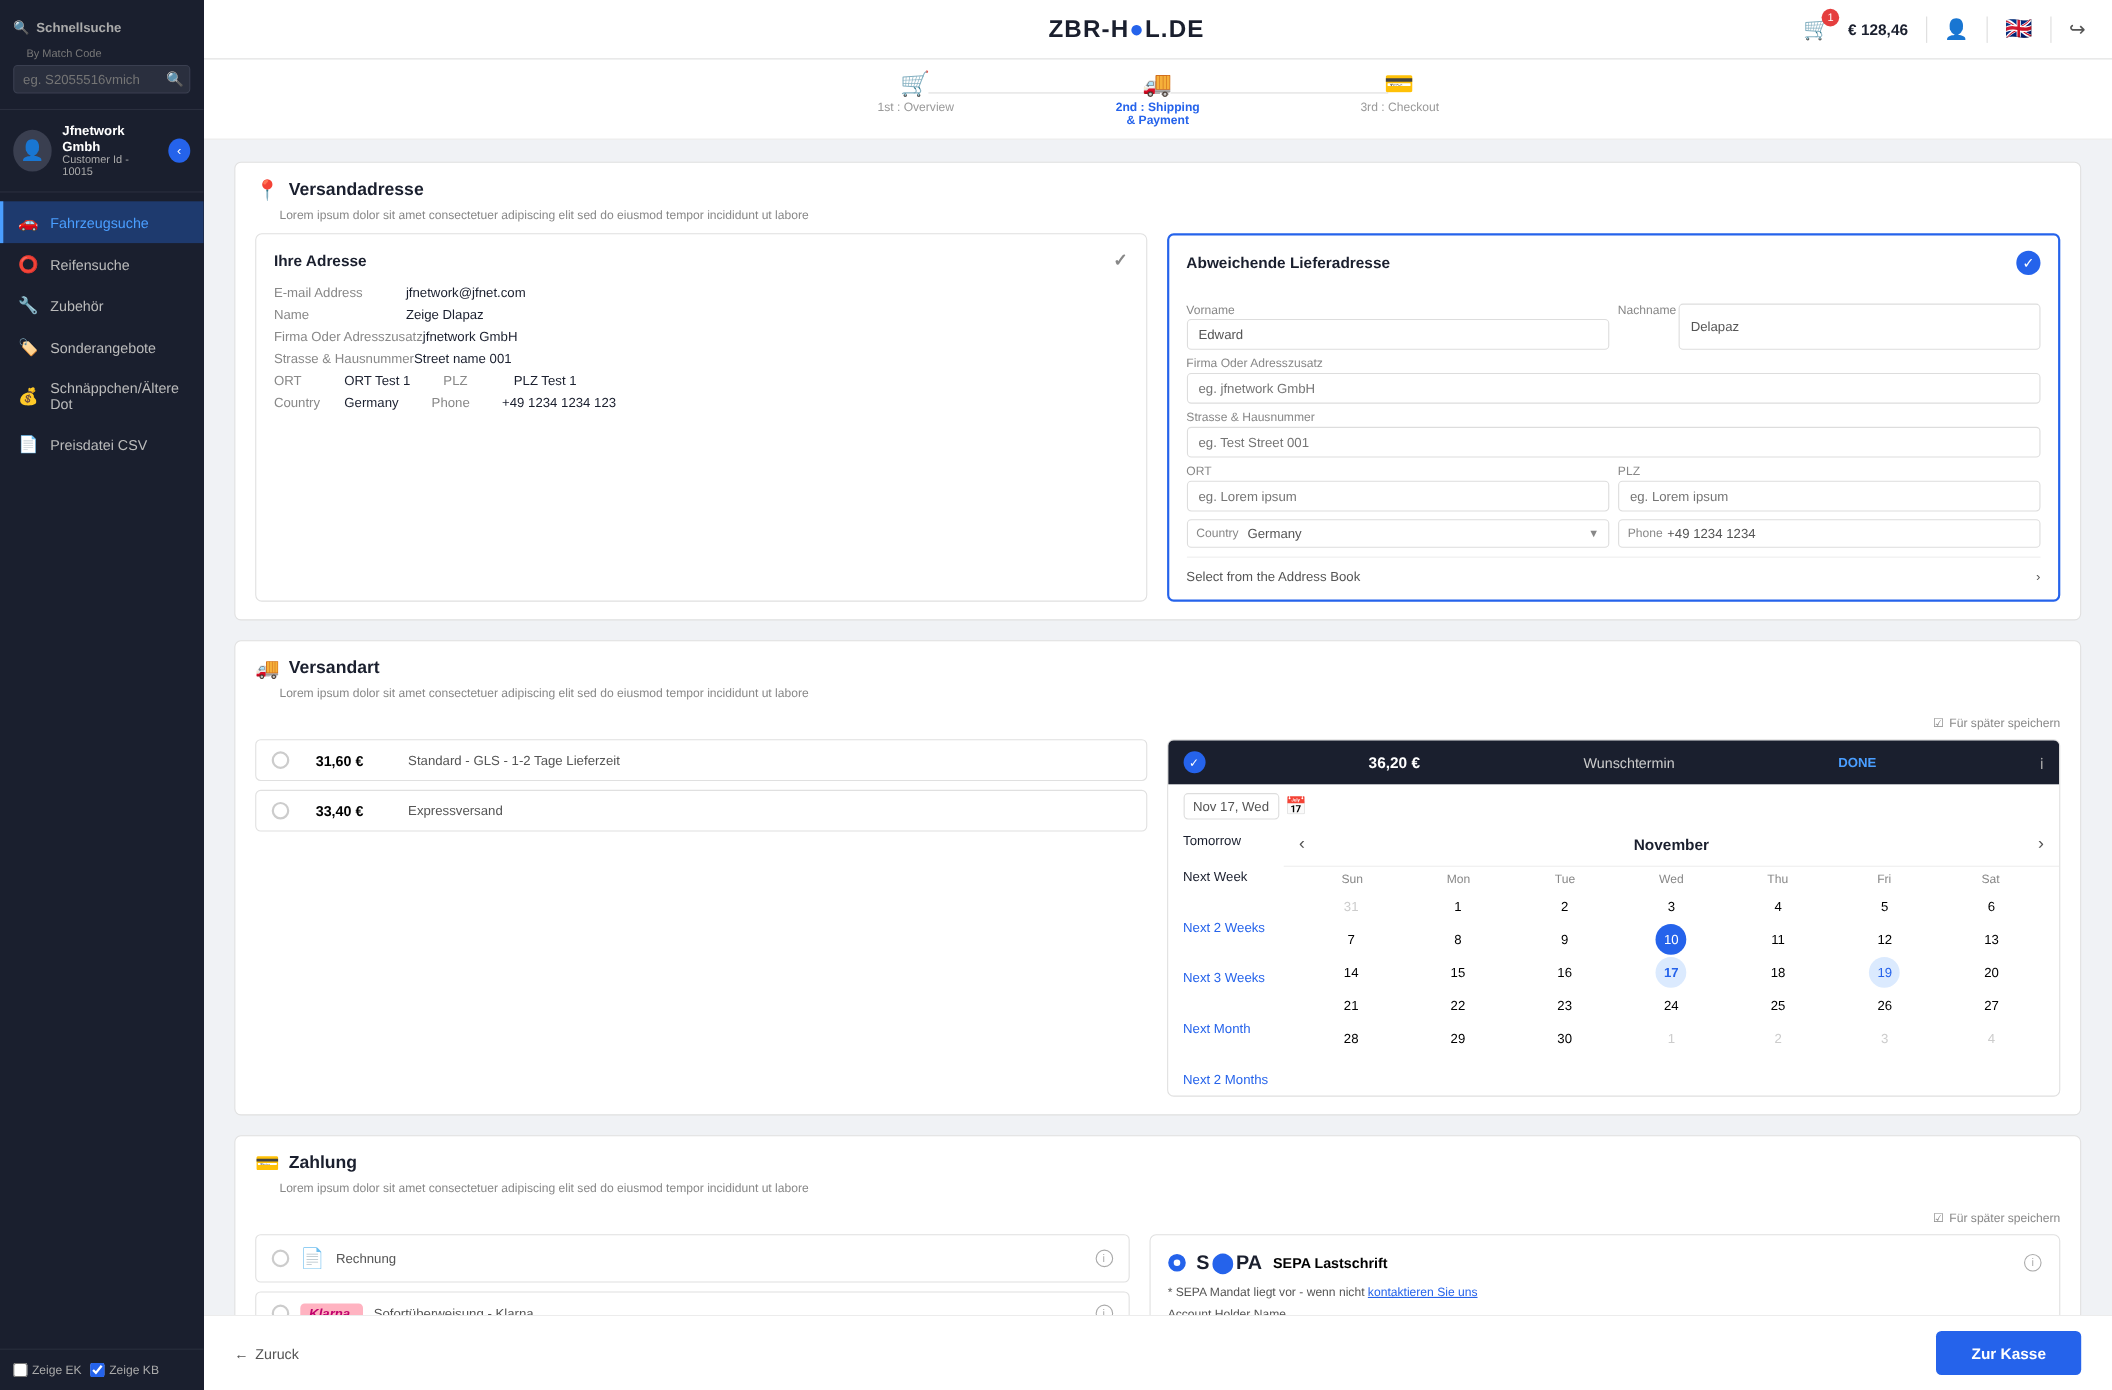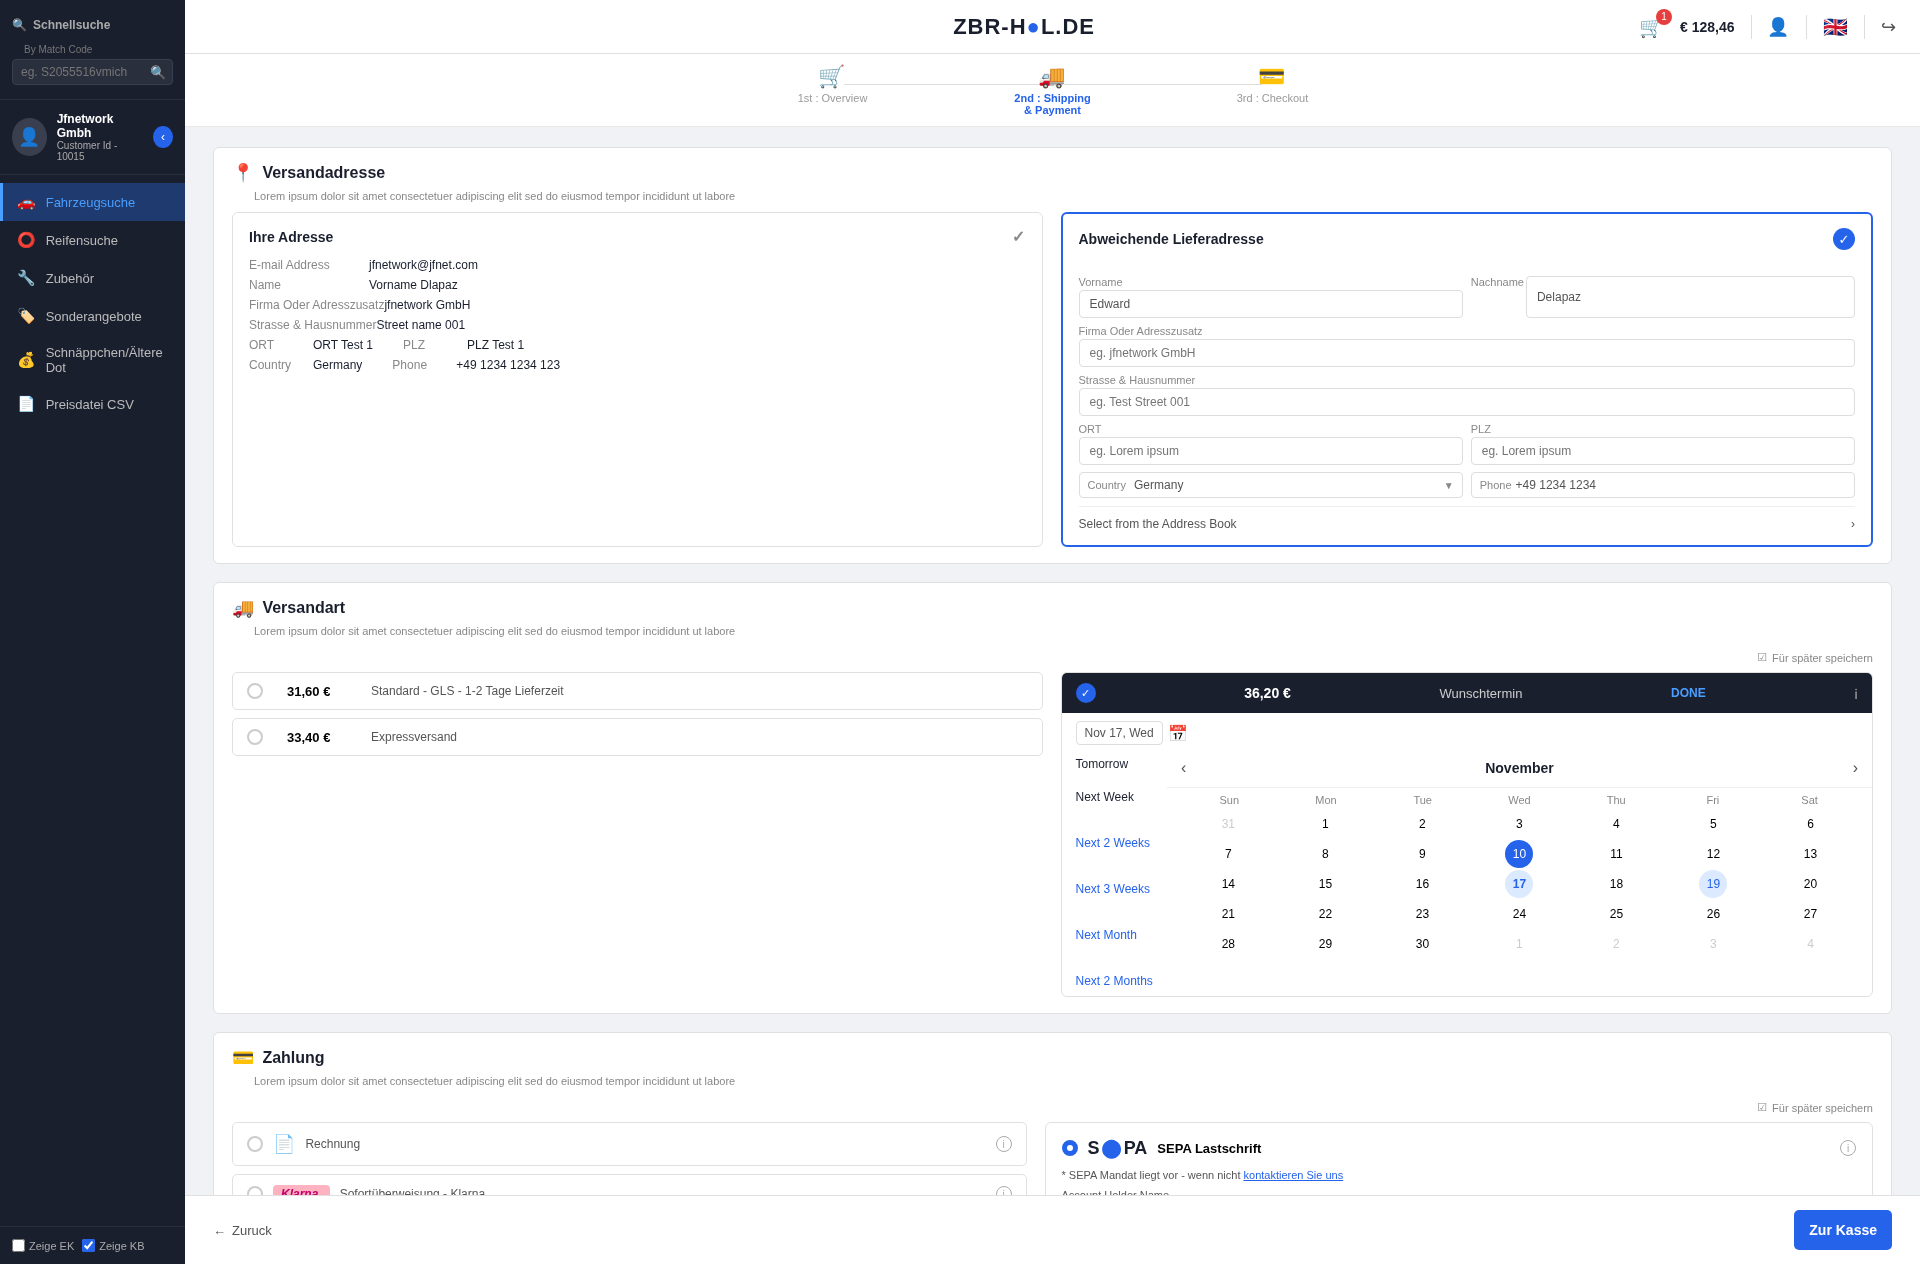--- a/index.html
+++ b/index.html
@@ -520,21 +520,21 @@
     .back-btn {
       display: flex; align-items: center; gap: 6px;
       background: none; border: none;
       font-size: 13px; color: #555; cursor: pointer;
     }
     .checkout-btn {
       background: #2563eb;
       color: #fff;
       border: none;
       border-radius: 5px;
-      padding: 12px 15px;
+      padding: 12px 32px;
       font-size: 14px;
       font-weight: bold;
       cursor: pointer;
     }
 
     .info-icon-circle {
       display: inline-flex;
       align-items: center;
       justify-content: center;
       width: 16px; height: 16px;
@@ -671,21 +671,21 @@
           <div class="address-box-title">
             <span>Ihre Adresse</span>
             <span class="check-circle">✓</span>
           </div>
           <div class="address-row">
             <span class="address-label">E-mail Address</span>
             <span class="address-value">jfnetwork@jfnet.com</span>
           </div>
           <div class="address-row">
             <span class="address-label">Name</span>
-            <span class="address-value">Vorname Dlapaz</span>
+            <span class="address-value">Zeige Dlapaz</span>
           </div>
           <div class="address-row">
             <span class="address-label">Firma Oder Adresszusatz</span>
             <span class="address-value">jfnetwork GmbH</span>
           </div>
           <div class="address-row">
             <span class="address-label">Strasse &amp; Hausnummer</span>
             <span class="address-value">Street name 001</span>
           </div>
           <div class="address-row-inline">

